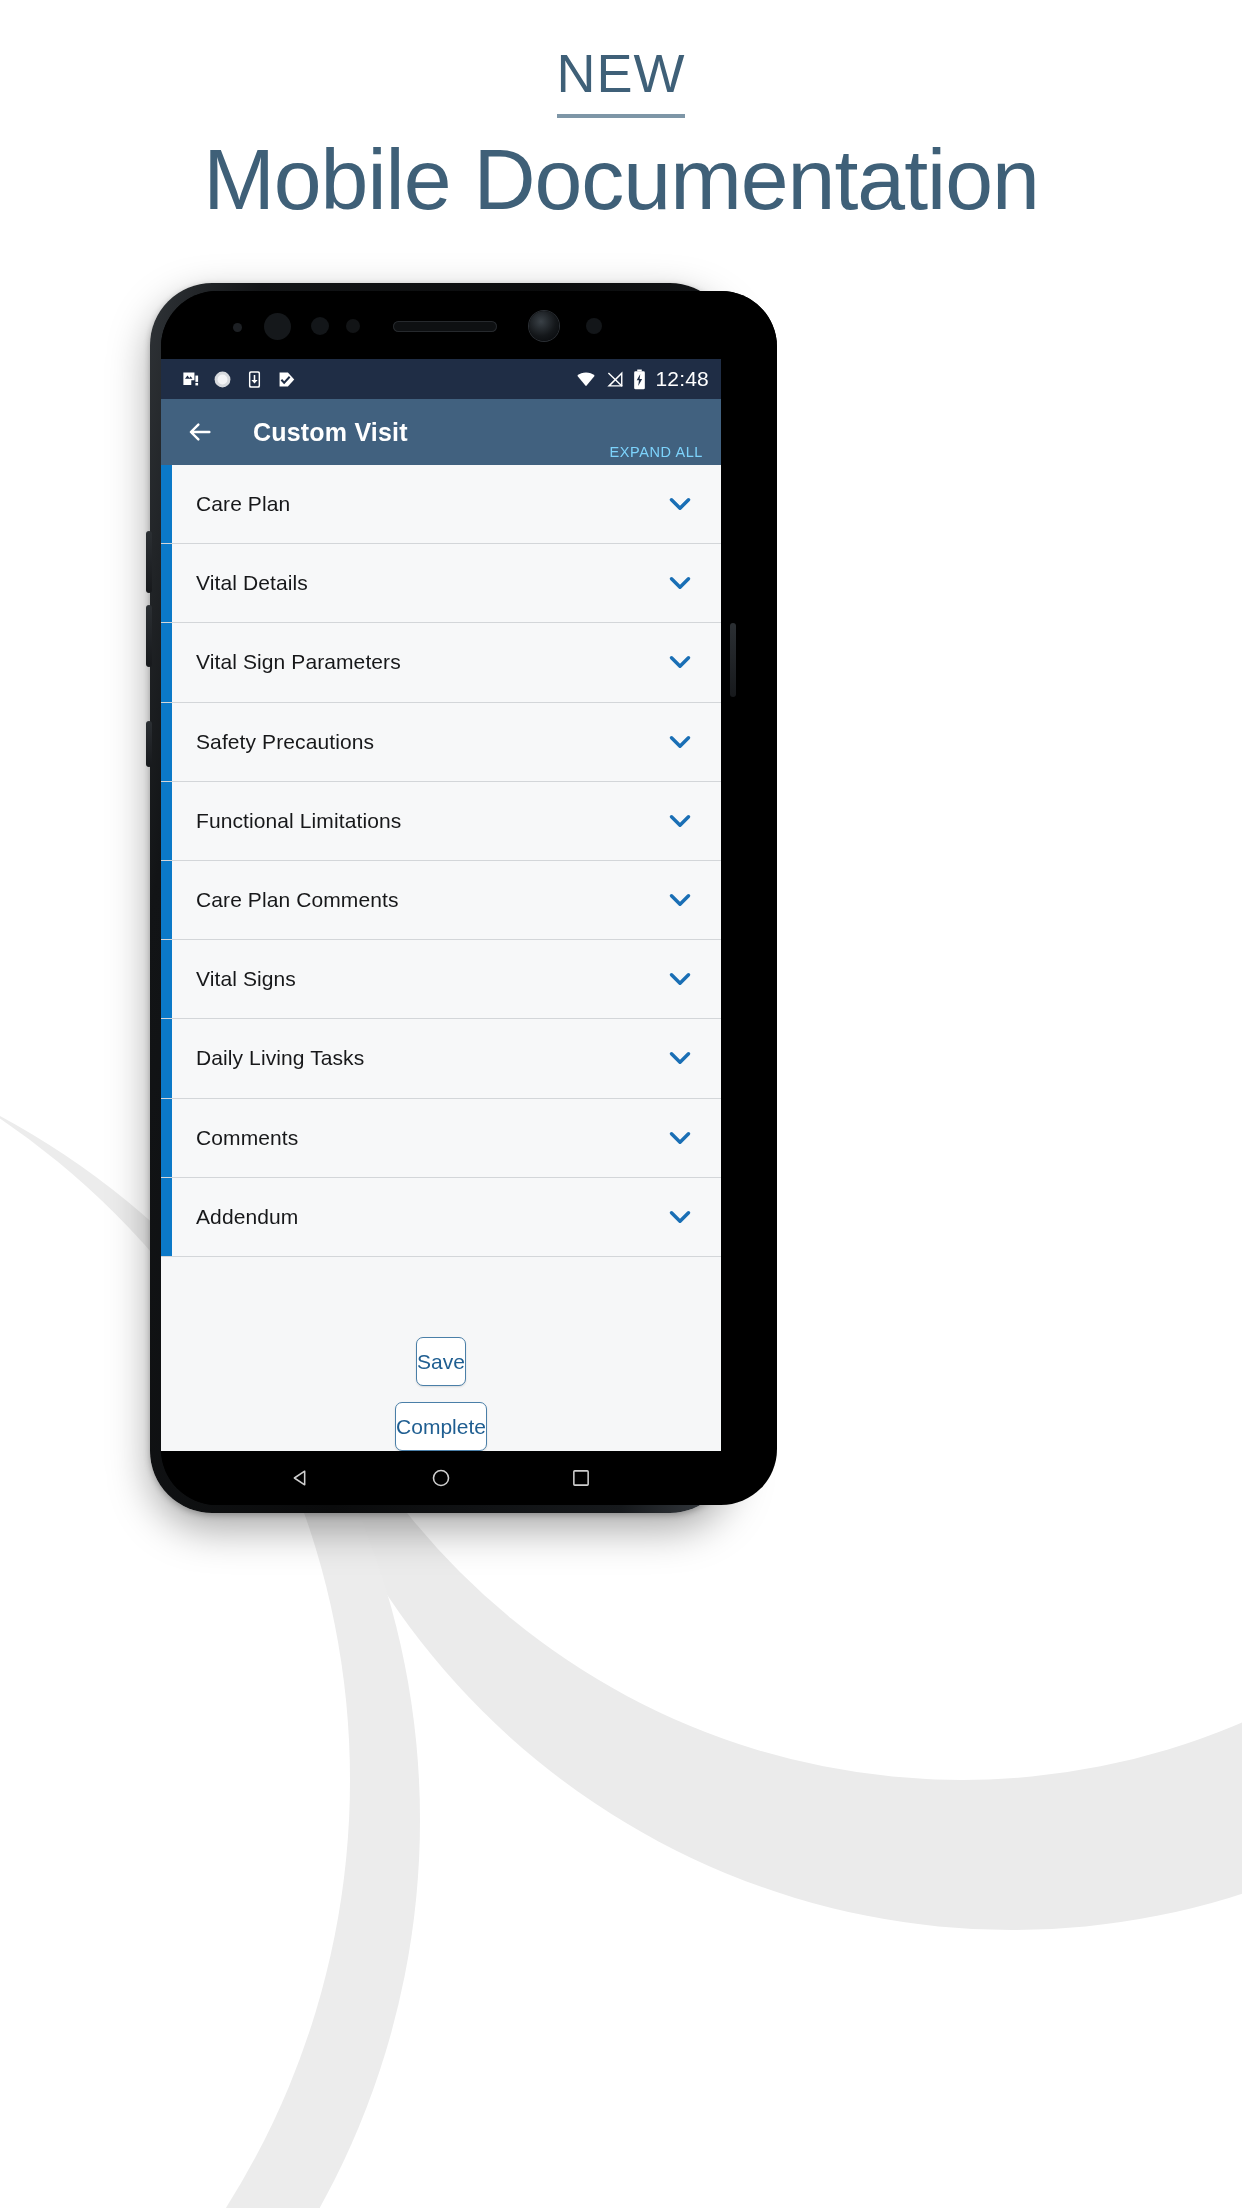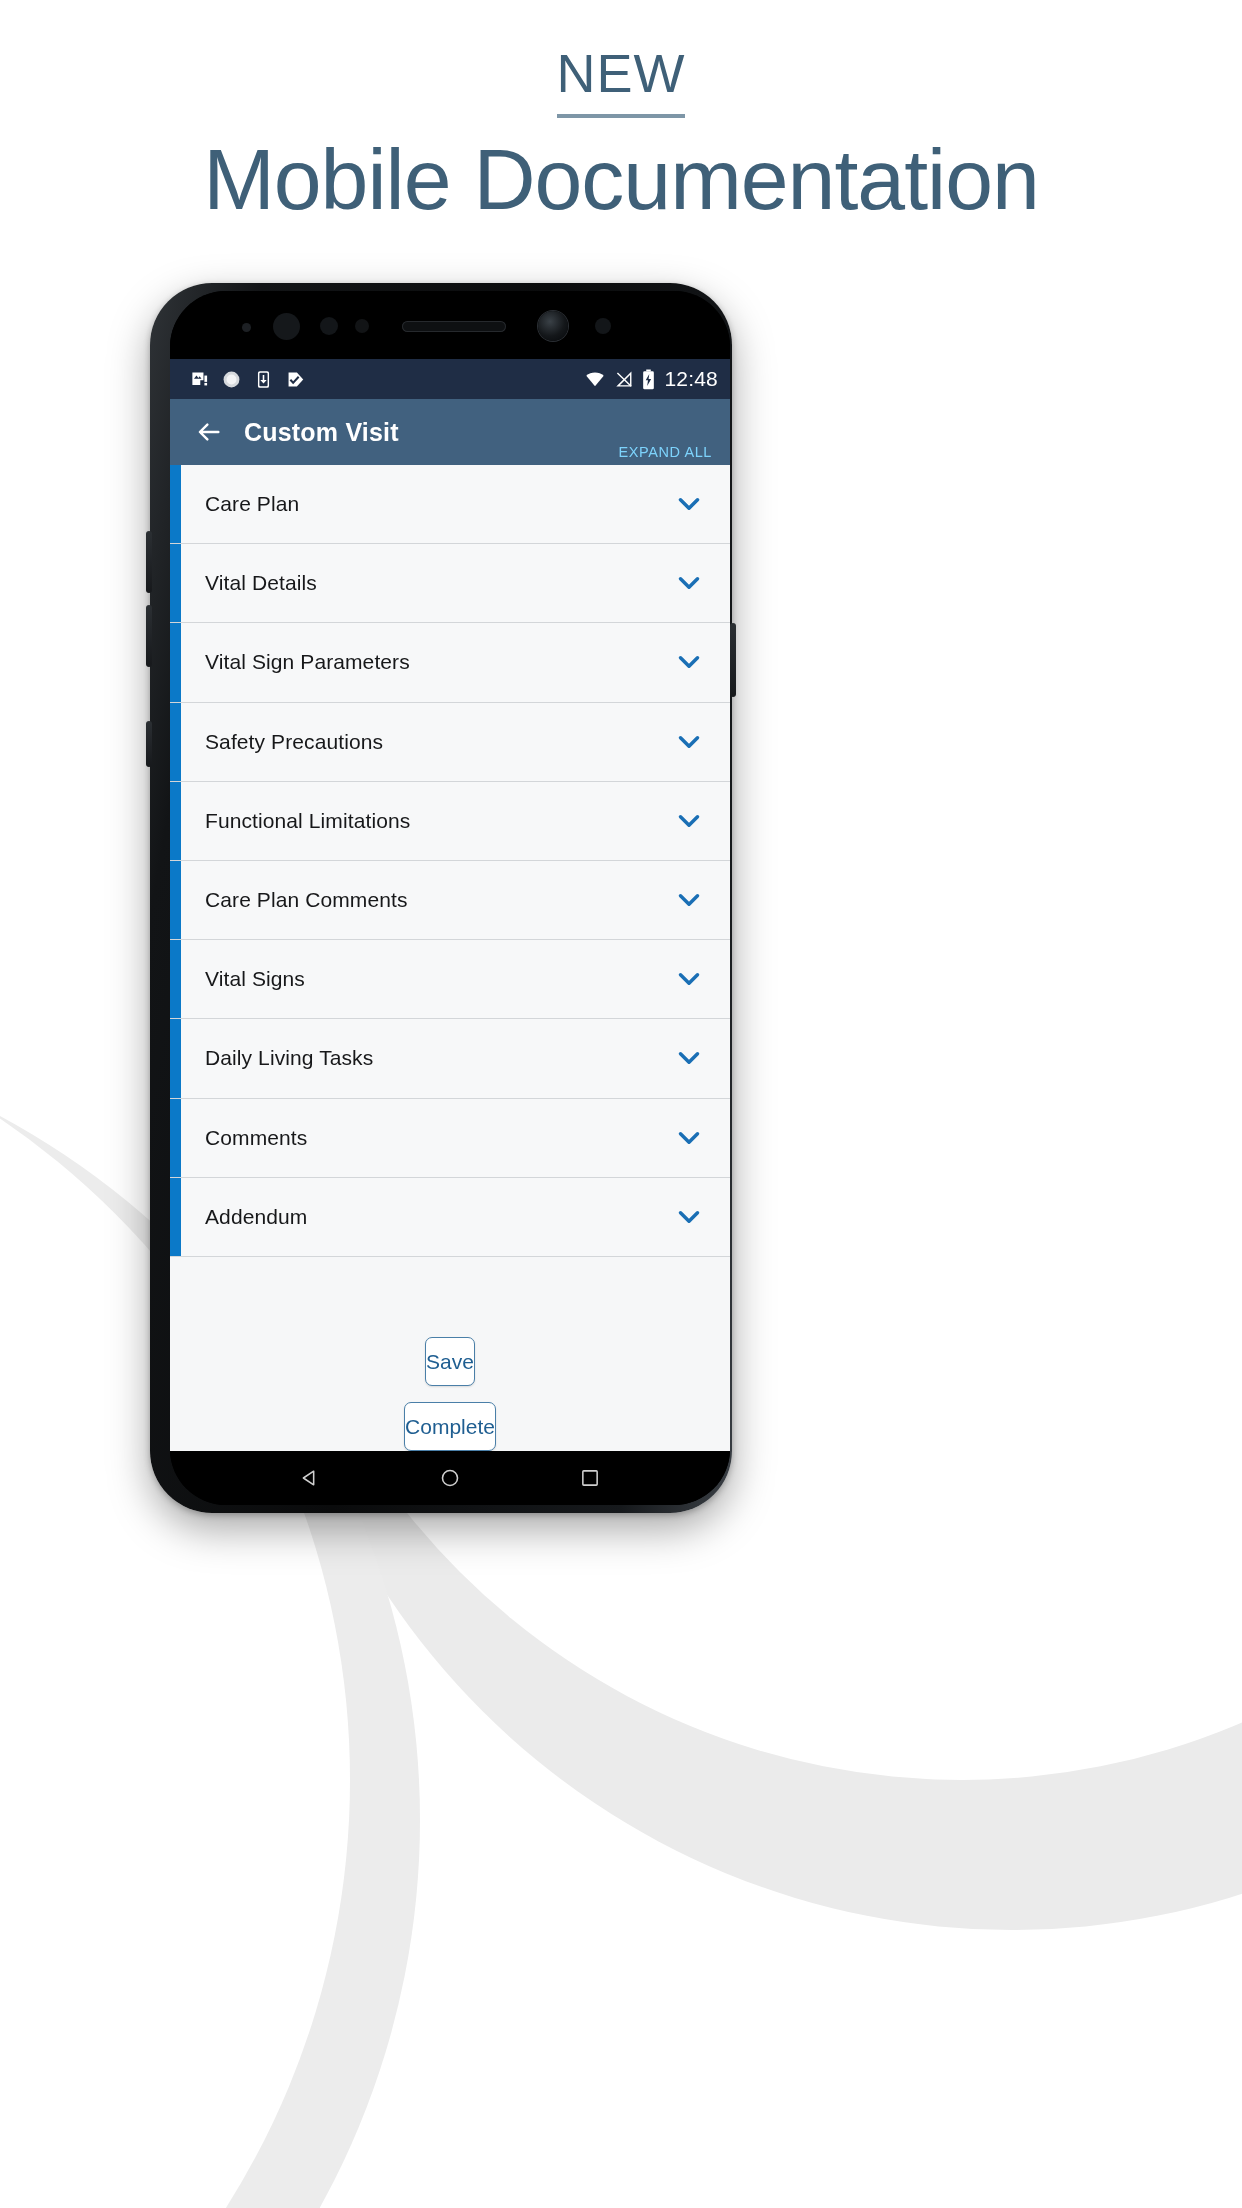--- a/index.html
+++ b/index.html
@@ -96,22 +96,22 @@
     width: 582px;
     height: 1230px;
     z-index: 5;
     border-radius: 62px;
     background: linear-gradient(100deg,#2f3337 0%, #121416 14%, #0a0b0c 50%, #16191c 86%, #3b4046 100%);
     box-shadow: 0 16px 42px rgba(0,0,0,0.35), 0 2px 6px rgba(0,0,0,0.25);
     padding: 0;
   }
   .phone-inner {
     position: absolute;
-    left: 20px; top: 8px;
-    width: 560px;
+    left: 11px; top: 8px;
+    width: 616px;
     height: 1214px;
     border-radius: 56px;
     background: #000;
     overflow: hidden;
   }
   
   .btn-side {
     position: absolute;
     background: linear-gradient(180deg,#2b2f33,#17191c);
     border-radius: 3px;
@@ -181,20 +181,21 @@
 
   
   .appbar {
     height: 66px;
     background: #41617f;
     display: flex;
     align-items: center;
     padding: 0 18px 0 20px;
     color: #fff;
     box-shadow: 0 1px 0 rgba(0,0,0,0.15);
+    gap: 18px;
   }
   .appbar .back { width: 38px; height: 38px; display:flex; align-items:center; justify-content:center; }
   .appbar .title {
     font-size: 25px;
     font-weight: 700;
     margin-left: 16px;
     letter-spacing: 0.2px;
     color: #ffffff;
   }
   .appbar .expand {

